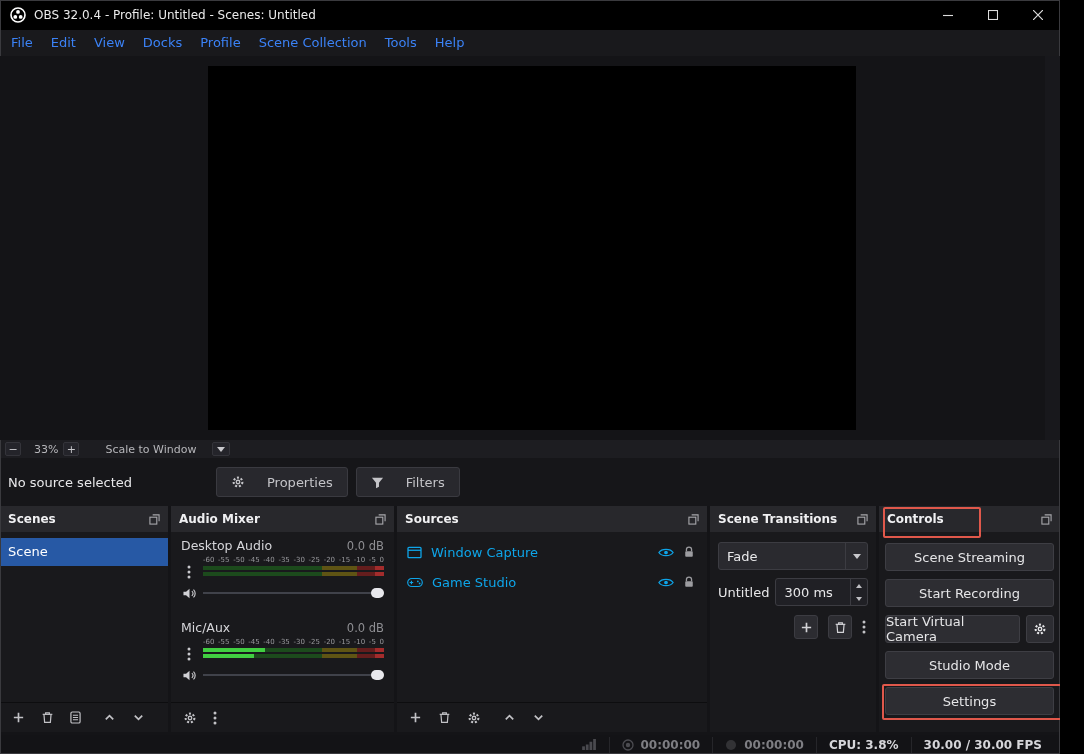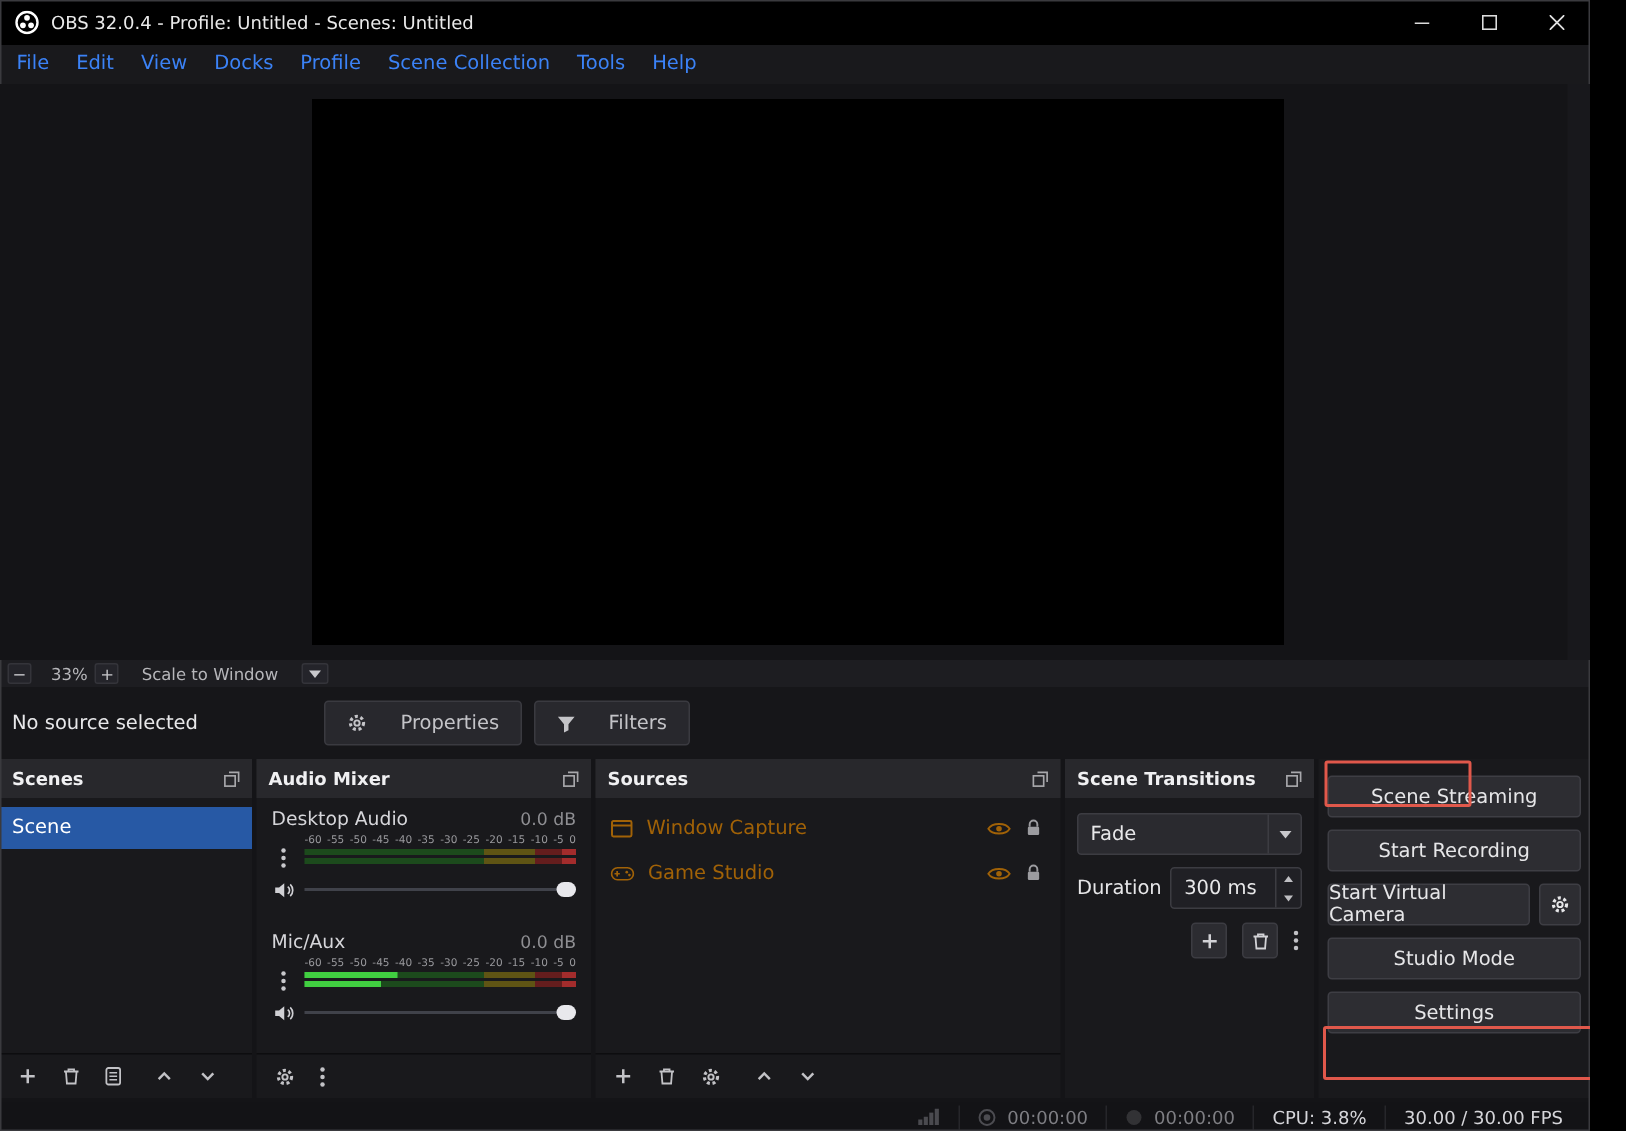--- a/index.html
+++ b/index.html
@@ -19,21 +19,21 @@
   .menubar { flex:0 0 26px; background:#19191c; display:flex; align-items:center; padding-left:2px; }
   .mitem { padding:0 9px; line-height:26px; font-size:13px; color:#3b82f6; }
 
   
   .preview { flex:0 0 384px; position:relative; background:#141417; }
   .canvas { position:absolute; left:208px; top:10px; width:648px; height:364px; background:#000; }
   .vscroll { position:absolute; right:0; top:0; width:15px; height:100%; background:#18181c; }
   .zoombar { flex:0 0 18px; background:#1d1d21; display:flex; align-items:center; font-size:11px; color:#b6b6ba; }
   .zbtn { width:16px; height:14px; margin-left:5px; background:#24242a; border:1px solid #34343a; border-radius:2px;
           display:flex; align-items:center; justify-content:center; font-size:11px; line-height:1; color:#c6c6ca; }
-  .zlevel { margin-left:13px; } .zmode { margin-left:15px; }
+  .zlevel { margin-left:13px; } .zmode { margin-left:26px; }
   .zdd { width:18px; height:14px; margin-left:16px; background:#24242a; border:1px solid #34343a; border-radius:2px;
          display:flex; align-items:center; justify-content:center; }
   .caret { width:0; height:0; border-left:4px solid transparent; border-right:4px solid transparent; border-top:5px solid #c8c8cc; }
 
   
   .srcbar { flex:0 0 48px; background:#161619; display:flex; align-items:center; }
   .srcstatus { padding-left:8px; width:216px; font-size:13px; color:#e8e8ea; }
   .toolbtn { height:30px; background:#28282d; border:1px solid #3a3a40; border-radius:3px; display:flex;
              align-items:center; gap:22px; padding:0 14px; color:#c4c4c8; font-size:13px; margin-right:8px; }
 
@@ -65,21 +65,21 @@
     background:linear-gradient(to right,#1c4a1c 0%,#1c4a1c 66%,#5f5414 66%,#5f5414 85%,#641d1d 85%,#641d1d 95%,#a32c2c 95%); }
   .meter .act { position:absolute; left:0; top:0; bottom:0; background:#41cf41; }
   .sliderrow { display:flex; gap:6px; align-items:center; margin-top:7px; height:14px; }
   .spk { width:16px; color:#d0d0d4; display:flex; justify-content:center; }
   .slider { flex:1; position:relative; height:14px; }
   .groove { position:absolute; left:0; right:0; top:6px; height:2px; background:#40424a; }
   .handle { position:absolute; right:0; top:2px; width:13px; height:10px; background:#e8e8ec; border-radius:5px; }
 
   
   .srclist { padding-top:5px; }
-  .srcrow { height:30px; display:flex; align-items:center; gap:9px; padding:0 12px 0 10px; font-size:13px; color:#a16207; }
+  .srcrow { height:30px; display:flex; align-items:center; gap:9px; padding:0 12px 0 10px; font-size:13px; color:#0ea5e9; }
   .grow { flex:1; }
   .dimico { color:#9c9ca0; }
 
   
   .transbody { padding:10px 8px 0; }
   .combo { height:28px; background:#2a2a2f; border:1px solid #3c3c42; border-radius:3px; display:flex; align-items:center; }
   .comboval { flex:1; padding-left:8px; font-size:13px; color:#e8e8ea; }
   .comboarr { width:22px; align-self:stretch; display:flex; align-items:center; justify-content:center; border-left:1px solid #3c3c42; }
   .durrow { display:flex; align-items:center; margin-top:8px; gap:6px; font-size:13px; }
   .spin { flex:1; height:28px; background:#202025; border:1px solid #3c3c42; border-radius:3px; display:flex; }
@@ -96,21 +96,21 @@
   .ctlbody { padding:11px 6px 0; display:flex; flex-direction:column; gap:8px; }
   .ctlbtn { height:28px; background:#2d2d32; border:1px solid #3e3e44; border-radius:3px; display:flex;
             align-items:center; justify-content:center; font-size:13px; color:#e6e6e8; }
   .vcamrow { display:flex; gap:6px; }
   .vcammain { flex:1; }
   .vcamgear { flex:0 0 28px; }
 
   
   .statusbar { flex:1; background:#131316; display:flex; align-items:center; justify-content:flex-end;
                padding-right:6px; font-size:12px; color:#7e7e83; }
-  .sbg { display:flex; align-items:center; gap:7px; padding:0 12px; height:16px; }
+  .sbg { display:flex; align-items:center; gap:7px; padding:0 12px; height:16px;font-weight:bold; }
   .sbsep { border-left:1px solid #26262a; }
   .sbstrong { color:#d6d6da; }
 
   
   .annotation { position:absolute; border:2px solid #e0584b; border-radius:2px; pointer-events:none; z-index:50; }
   #ann-controls { left:883px; top:507px; width:98px; height:31px; }
   #ann-settings { left:882px; top:684px; width:194px; height:36px; }
 </style>
 </head>
 <body>
@@ -420,21 +420,21 @@
           </svg>
       </div>
       <div class="dbody transbody">
         <div class="combo">
           <span class="comboval">Fade</span>
           <div class="comboarr">
               <span class="caret"></span>
             </div>
         </div>
         <div class="durrow">
-          <span class="durlabel">Duration</span>
+          <span class="durlabel">Untitled</span>
           <div class="spin">
             <span class="spinval">300 ms</span>
             <div class="spinbtns">
               <div class="spinbtn">
                   <span class="tinycaret-u"></span>
                 </div>
               <div class="spinbtn">
                   <span class="tinycaret-d"></span>
                 </div>
             </div>
@@ -456,20 +456,27 @@
           <svg width="4" height="14" viewBox="0 0 4 14" style="color:#c2c2c6">
               <circle cx="2" cy="2" r="1.5" fill="currentColor"></circle>
               <circle cx="2" cy="7" r="1.5" fill="currentColor"></circle>
               <circle cx="2" cy="12" r="1.5" fill="currentColor"></circle>
             </svg>
         </div>
       </div>
     </div>
 
     <div class="dock d-controls">
+      <div class="dhead">
+        <span>Controls</span>
+        <svg width="11" height="11" viewBox="0 0 12 12" style="color:#a8a8ac">
+            <rect x="1" y="3.5" width="7.5" height="7.5" fill="none" stroke="currentColor" stroke-width="1.2"></rect>
+            <path d="M4 1h7v7" fill="none" stroke="currentColor" stroke-width="1.2"></path>
+          </svg>
+      </div>
       <div class="dbody ctlbody">
         <div class="ctlbtn">Scene Streaming</div>
         <div class="ctlbtn">Start Recording</div>
         <div class="vcamrow">
           <div class="ctlbtn vcammain">Start Virtual Camera</div>
           <div class="ctlbtn vcamgear">
               <svg width="14" height="14" viewBox="0 0 16 16">
                 <circle cx="8" cy="8" r="5" fill="none" stroke="currentColor" stroke-width="2.4" stroke-dasharray="2.3 2.05"></circle>
                 <circle cx="8" cy="8" r="2" fill="none" stroke="currentColor" stroke-width="1.5"></circle>
               </svg>

